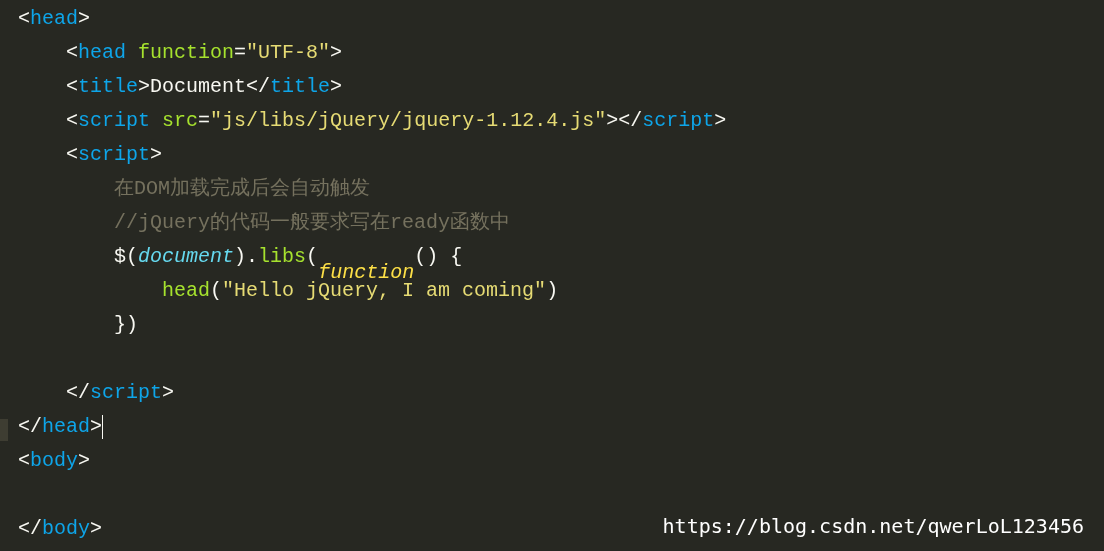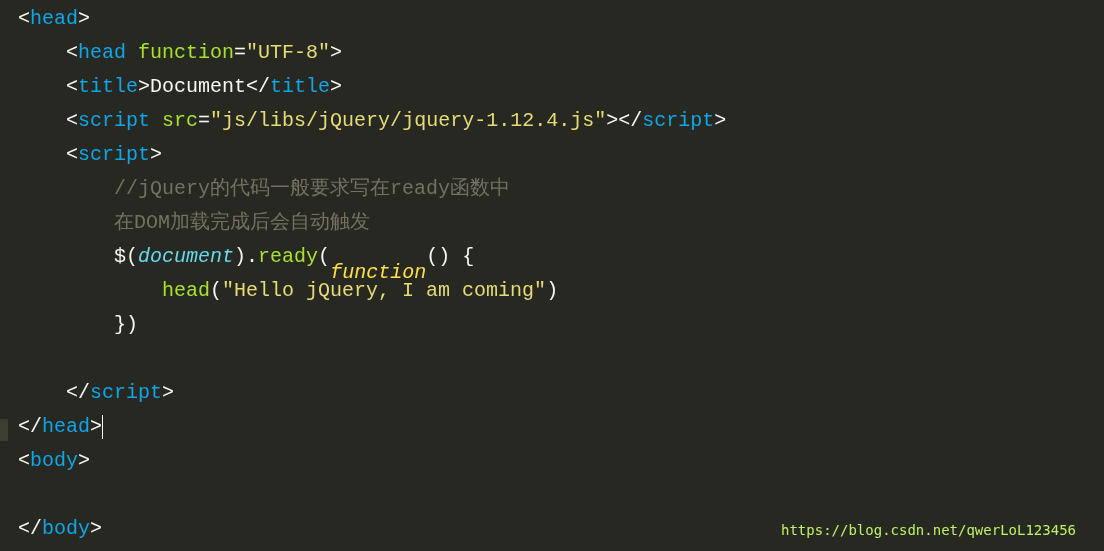--- a/index.html
+++ b/index.html
@@ -44,23 +44,23 @@
     .cursor {
       display: inline-block;
       width: 1px;
       height: 24px;
       background: #f8f8f2;
       vertical-align: middle;
     }
     .watermark {
       position: absolute;
       bottom: 8px;
-      right: 28px;
-      color: #bef264;
-      font-size: 14px;
+      right: 20px;
+      color: #ffffff;
+      font-size: 20px;
       font-family: 'Consolas', 'Monaco', monospace;
     }
     .gutter-mark {
       position: absolute;
       left: 0;
       top: 419px;
       width: 8px;
       height: 22px;
       background: #3e3d32;
     }
@@ -75,25 +75,25 @@
 <div class="code-line"><span class="bracket">&lt;</span><span class="tag">head</span><span class="bracket">&gt;</span></div>
 
 <div class="code-line"><span>    </span><span class="bracket">&lt;</span><span class="tag">head</span><span> </span><span class="attr-name">function</span><span class="operator">=</span><span class="attr-value">"UTF-8"</span><span class="bracket">&gt;</span></div>
 
 <div class="code-line"><span>    </span><span class="bracket">&lt;</span><span class="tag">title</span><span class="bracket">&gt;</span><span class="text">Document</span><span class="bracket">&lt;/</span><span class="tag">title</span><span class="bracket">&gt;</span></div>
 
 <div class="code-line"><span>    </span><span class="bracket">&lt;</span><span class="tag">script</span><span> </span><span class="attr-name">src</span><span class="operator">=</span><span class="attr-value">"js/libs/jQuery/jquery-1.12.4.js"</span><span class="bracket">&gt;&lt;/</span><span class="tag">script</span><span class="bracket">&gt;</span></div>
 
 <div class="code-line"><span>    </span><span class="bracket">&lt;</span><span class="tag">script</span><span class="bracket">&gt;</span></div>
 
+<div class="code-line"><span>        </span><span class="comment">在DOM加载完成后会自动触发</span></div>
+
 <div class="code-line"><span>        </span><span class="comment">//jQuery的代码一般要求写在ready函数中</span></div>
 
-<div class="code-line"><span>        </span><span class="comment">在DOM加载完成后会自动触发</span></div>
-
-<div class="code-line"><span>        </span><span class="dollar">$</span><span class="paren">(</span><span class="var">document</span><span class="paren">)</span><span class="dot">.</span><span class="func">ready</span><span class="paren">(</span><span class="keyword2">function</span><span class="paren">() </span><span class="curly">{</span></div>
+<div class="code-line"><span>        </span><span class="dollar">$</span><span class="paren">(</span><span class="var">document</span><span class="paren">)</span><span class="dot">.</span><span class="func">libs</span><span class="paren">(</span><span class="keyword2">function</span><span class="paren">() </span><span class="curly">{</span></div>
 
 <div class="code-line"><span>            </span><span class="func">head</span><span class="paren">(</span><span class="string">"Hello jQuery, I am coming"</span><span class="paren">)</span></div>
 
 <div class="code-line"><span>        </span><span class="curly">}</span><span class="paren">)</span></div>
 
 <div class="code-line"><span></span></div>
 
 <div class="code-line"><span>    </span><span class="bracket">&lt;/</span><span class="tag">script</span><span class="bracket">&gt;</span></div>
 
 <div class="code-line"><span class="bracket">&lt;/</span><span class="tag">head</span><span class="bracket">&gt;</span><span class="cursor"></span></div>

